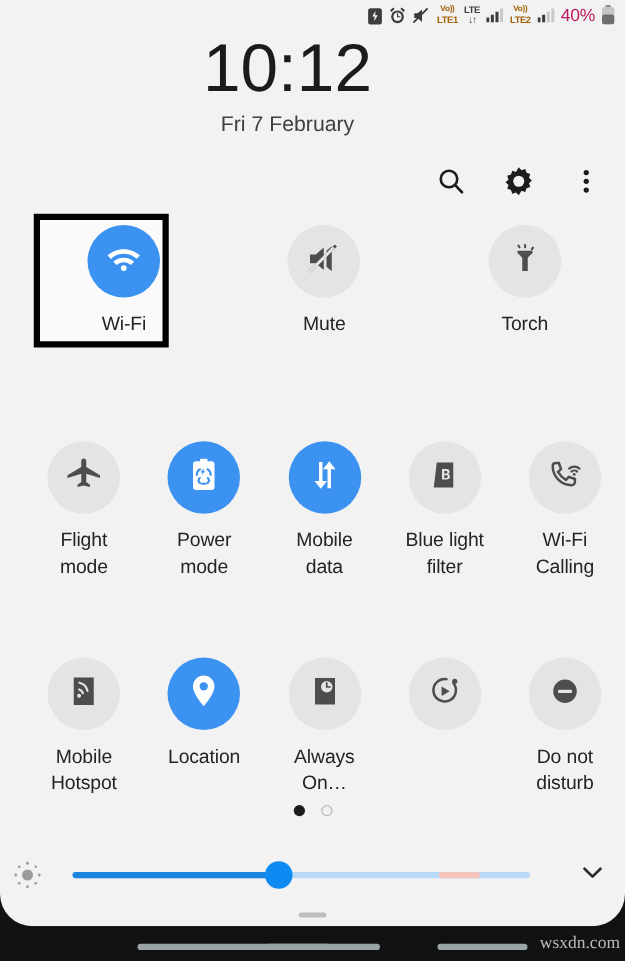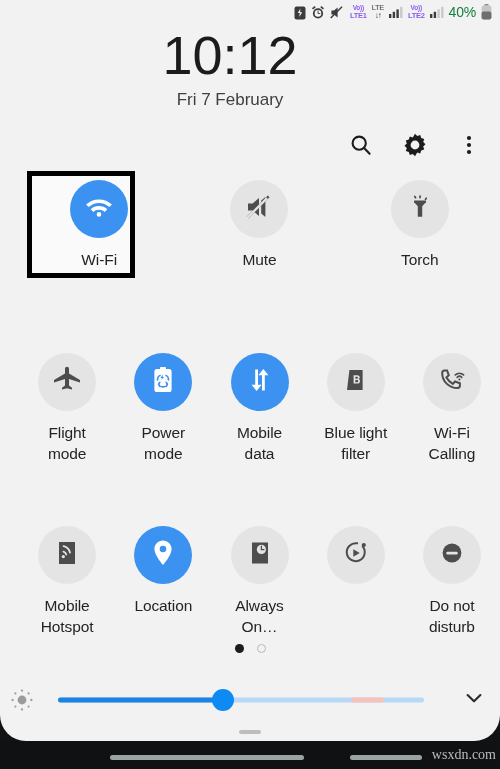--- a/index.html
+++ b/index.html
@@ -23,32 +23,32 @@
   
   #statusbar{
     position:absolute; left:0; top:0; width:500px; height:24px;
     display:flex; align-items:center; justify-content:flex-end;
     padding-right:8px; gap:5px;
   }
   #statusbar .sicon{ display:flex; align-items:center; height:16px; }
   #statusbar svg{ display:block; }
   .volte{
     display:flex; flex-direction:column; align-items:center;
-    justify-content:center; line-height:1; color:#8b5cf6;
+    justify-content:center; line-height:1; color:#a16207;
     font-family:"Liberation Sans", sans-serif;
   }
   .volte .v1{ font-size:6.5px; font-weight:bold; letter-spacing:-.2px; }
   .volte .v2{ font-size:7.5px; font-weight:bold; letter-spacing:-.3px; }
   .lteblk{
     display:flex; flex-direction:column; align-items:center;
     justify-content:center; line-height:1; color:#3c3c3c;
   }
-  .lteblk .l1{ font-size:7.5px; font-weight:normal; letter-spacing:-.3px; }
+  .lteblk .l1{ font-size:7.5px; font-weight:bold; letter-spacing:-.3px; }
   .lteblk .l2{ font-size:8px; font-weight:bold; letter-spacing:-1px; }
-  #battpct{ font-size:14px; color:#15803d; letter-spacing:-.2px; }
+  #battpct{ font-size:14px; color:#be185d; letter-spacing:-.2px; }
 
   
   #clockwrap{ position:absolute; top:24px; left:0; width:460px; text-align:center; }
   #clock{
     font-size:54px; font-weight:300; color:#1b1b1b;
     letter-spacing:0px; line-height:62px;
   }
   #datetext{
     font-size:17px; color:#3f3f3f; font-weight:400;
     line-height:22px; margin-top:3px;

